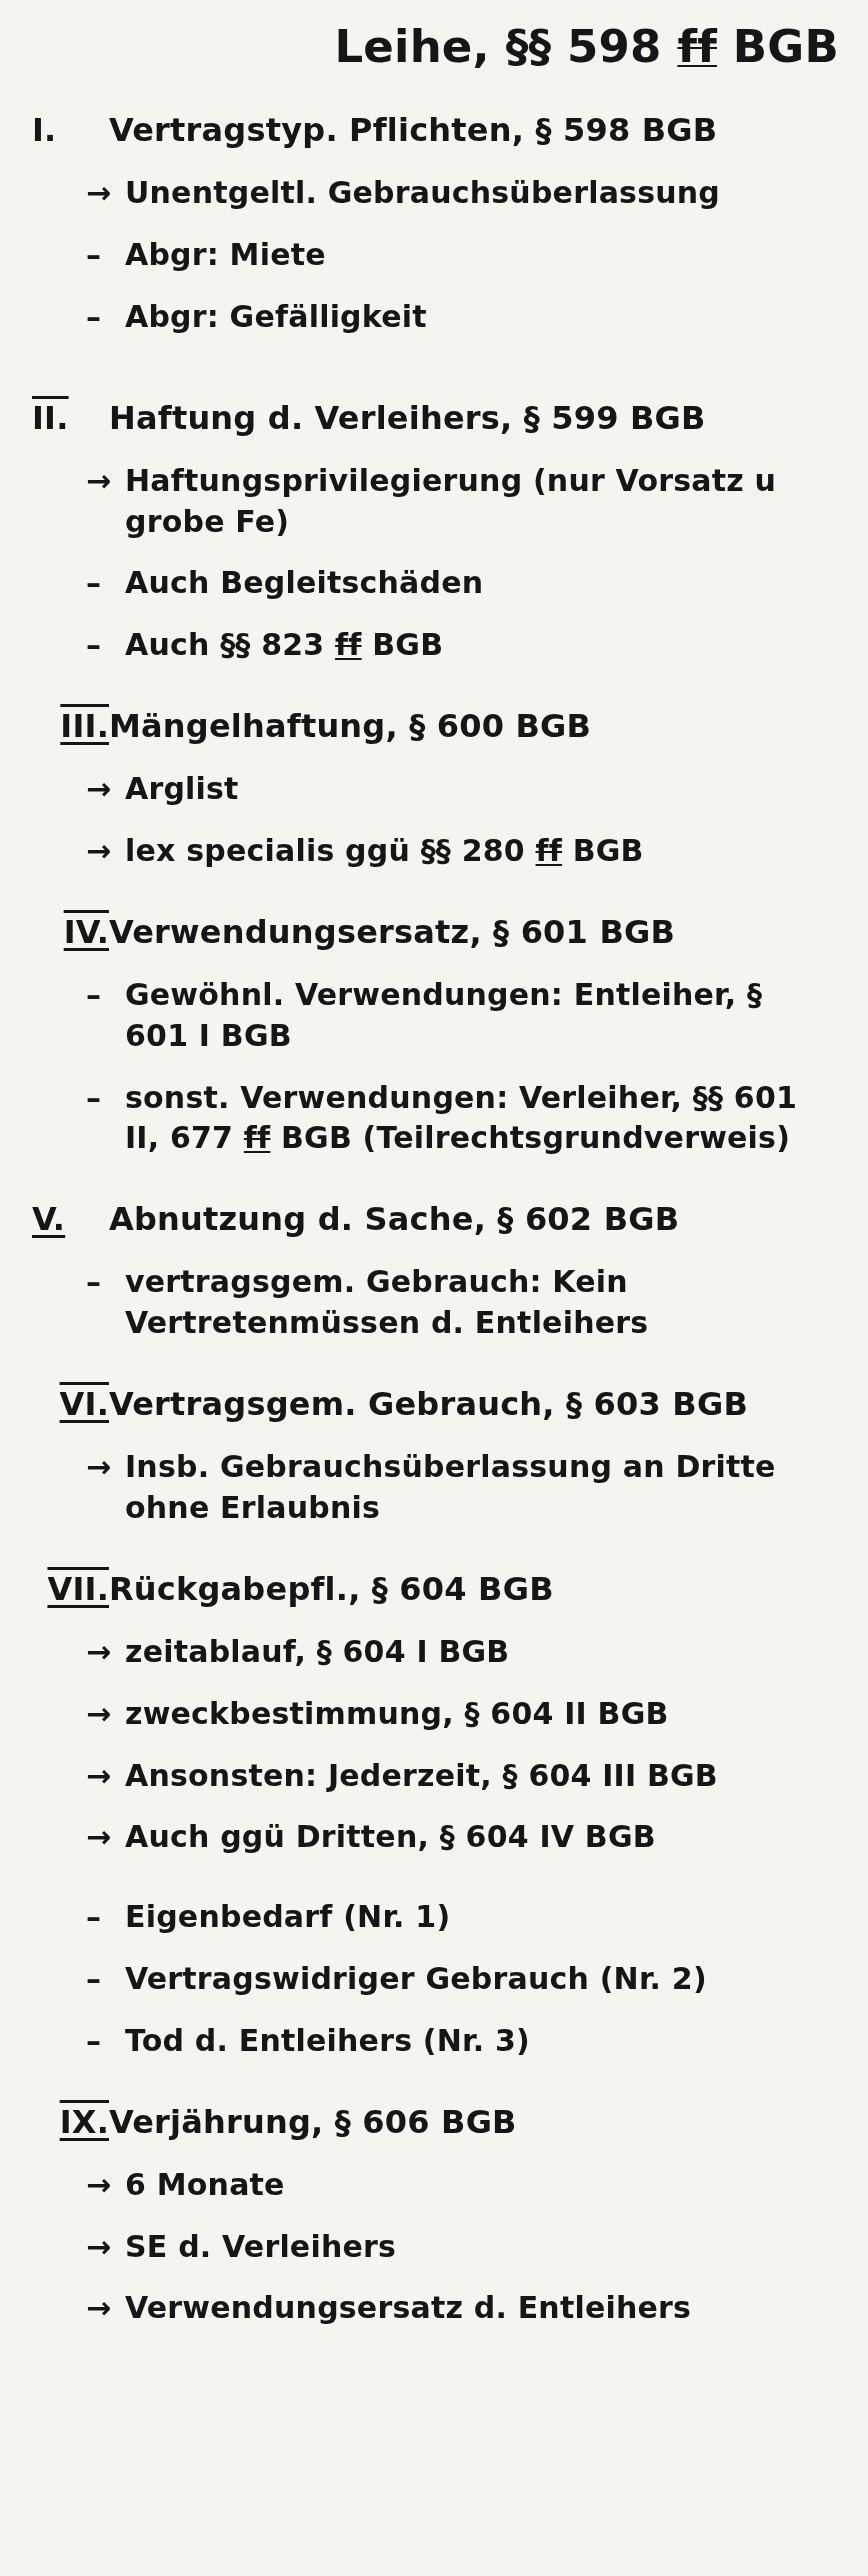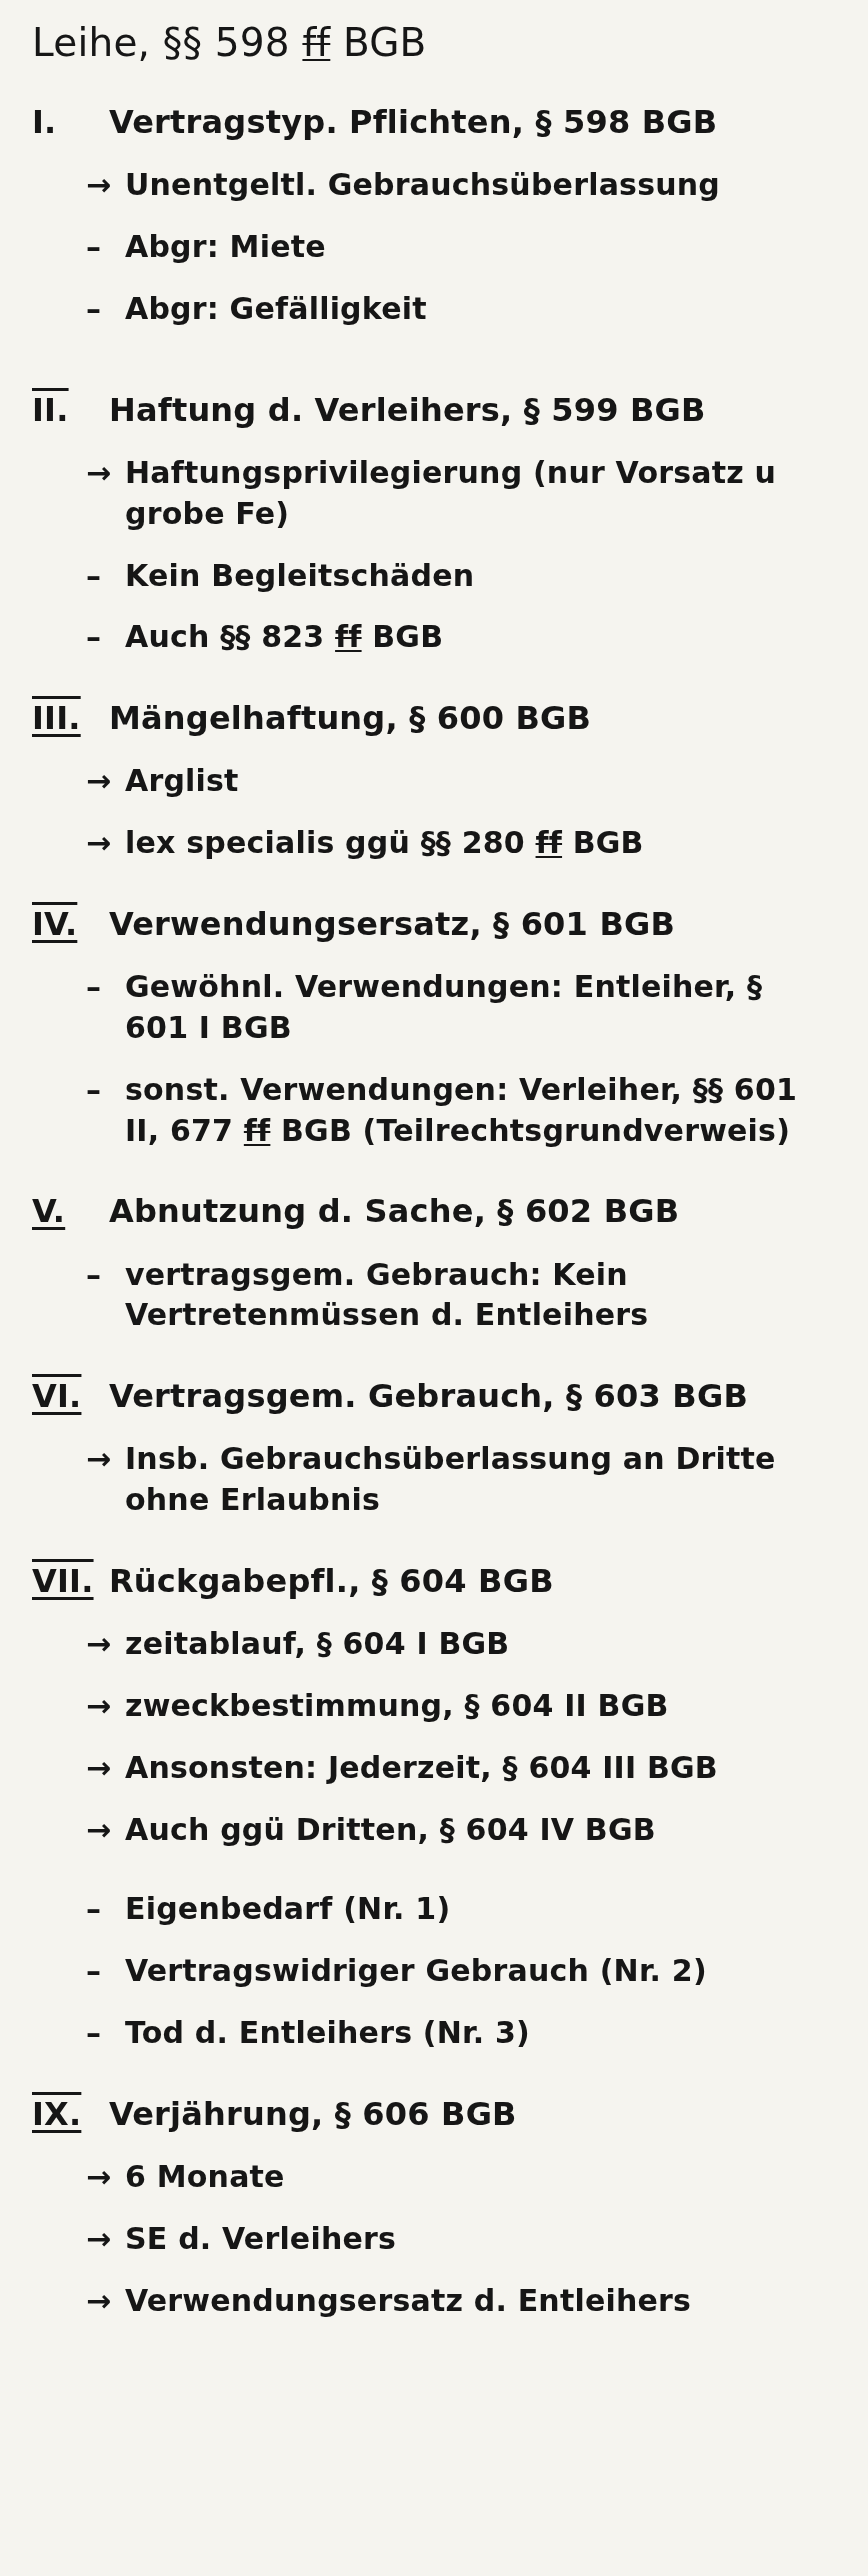--- a/index.html
+++ b/index.html
@@ -12,44 +12,44 @@
     min-height: 2576px;
     box-sizing: border-box;
     padding: 17.6px 30px 26px 32px;
     font-family: "DejaVu Sans", sans-serif;
     font-weight: bold;
     color: #161616;
     letter-spacing: 0.2px;
   }
   .title {
     margin: 0 0 33px 0;
-    text-align: left;
-    font-size: 39px;
-    font-weight: normal;
+    text-align: right;
+    font-size: 45px;
+    font-weight: bold;
     line-height: 1.3;
   }
   .sec { margin: 0 0 39px 0; }
   .head {
     display: flex;
     align-items: baseline;
     font-size: 32px;
     line-height: 1.35;
     margin-bottom: 21px;
   }
   .num {
     display: inline-block;
     min-width: 77px;
     flex: 0 0 auto;
     text-decoration-thickness: 2.6px;
     text-underline-offset: 5.3px;
   }
   .num-plain    { text-decoration: none; }
   .num-over     { text-decoration: overline; margin-top: 20px; }
   .num-under    { text-decoration: underline; }
-  .num-overunder{ text-decoration: underline overline; }
+  .num-overunder{ text-decoration: underline overline; text-align: right; }
   .head-text { flex: 1; }
   .items { margin-left: 54px; }
   .item {
     display: flex;
     align-items: baseline;
     font-size: 30px;
     line-height: 1.36;
     margin-bottom: 21px;
   }
   .bullet {
@@ -105,21 +105,21 @@
       <span class="head-text"><span>Haftung d. Verleihers, § 599 BGB</span></span>
     </div>
     <div class="items">
   <div class="item">
     <span class="bullet">→</span>
     <span class="item-text"><span>Haftungsprivilegierung (nur Vorsatz u grobe Fe)</span></span>
   </div>
 
   <div class="item">
     <span class="bullet">–</span>
-    <span class="item-text"><span>Kein Begleitschäden</span></span>
+    <span class="item-text"><span>Auch Begleitschäden</span></span>
   </div>
 
   <div class="item">
     <span class="bullet">–</span>
     <span class="item-text"><span>Auch §§ 823 </span><span class="seg-ff">ff</span><span> BGB</span></span>
   </div>
 </div>
   </section>
 
   <section class="sec">

